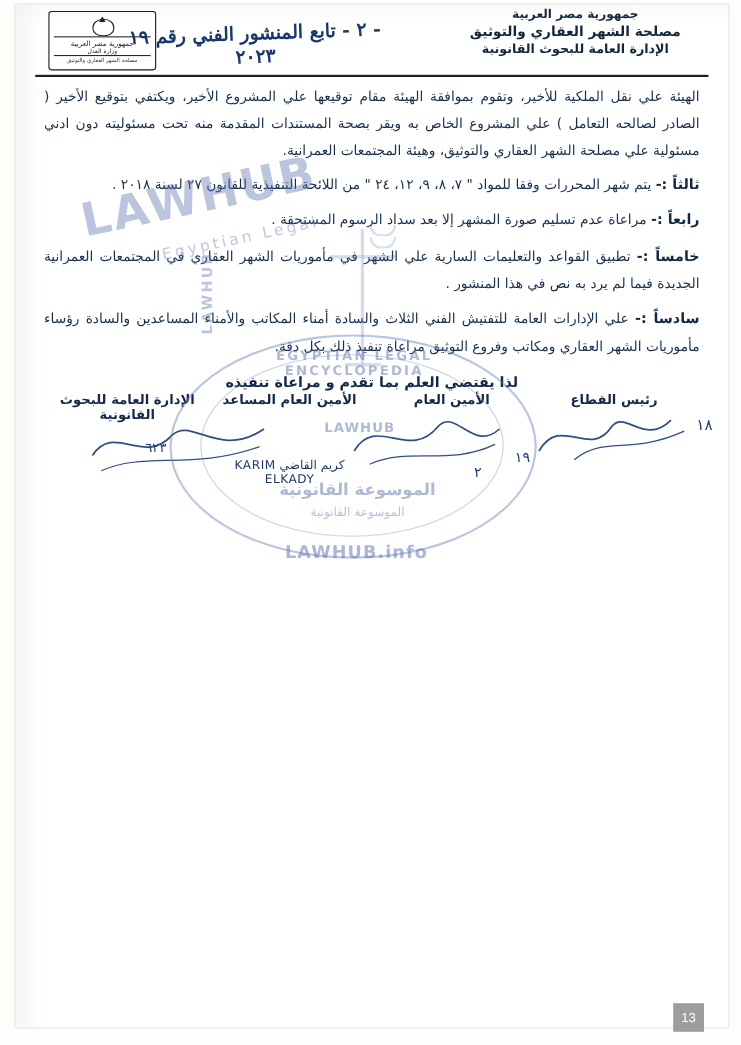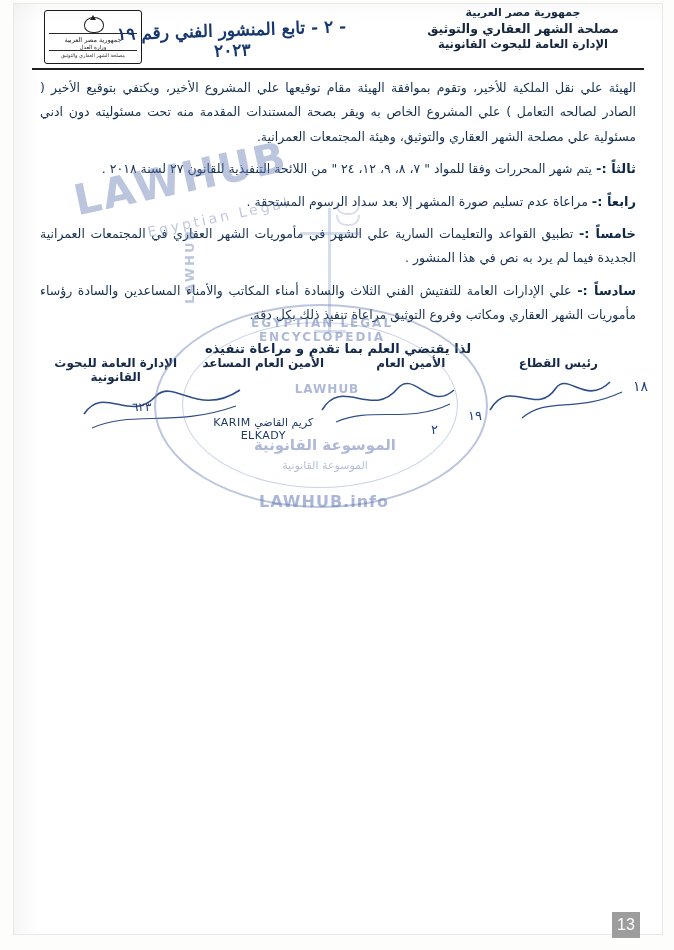--- a/index.html
+++ b/index.html
@@ -329,21 +329,21 @@
     transform-origin: left top;
   }
 
   
   .page-badge {
     position: absolute;
     left: 612px; top: 912px;
     width: 28px; height: 26px;
     background: #9d9d9d;
     color: #ffffff;
-    font-size: 16px;
+    font-size: 12px;
     font-family: "Liberation Sans", sans-serif;
     display: flex;
     align-items: center;
     justify-content: center;
   }
 </style>
 </head>
 <body>
 
 <div class="page">

